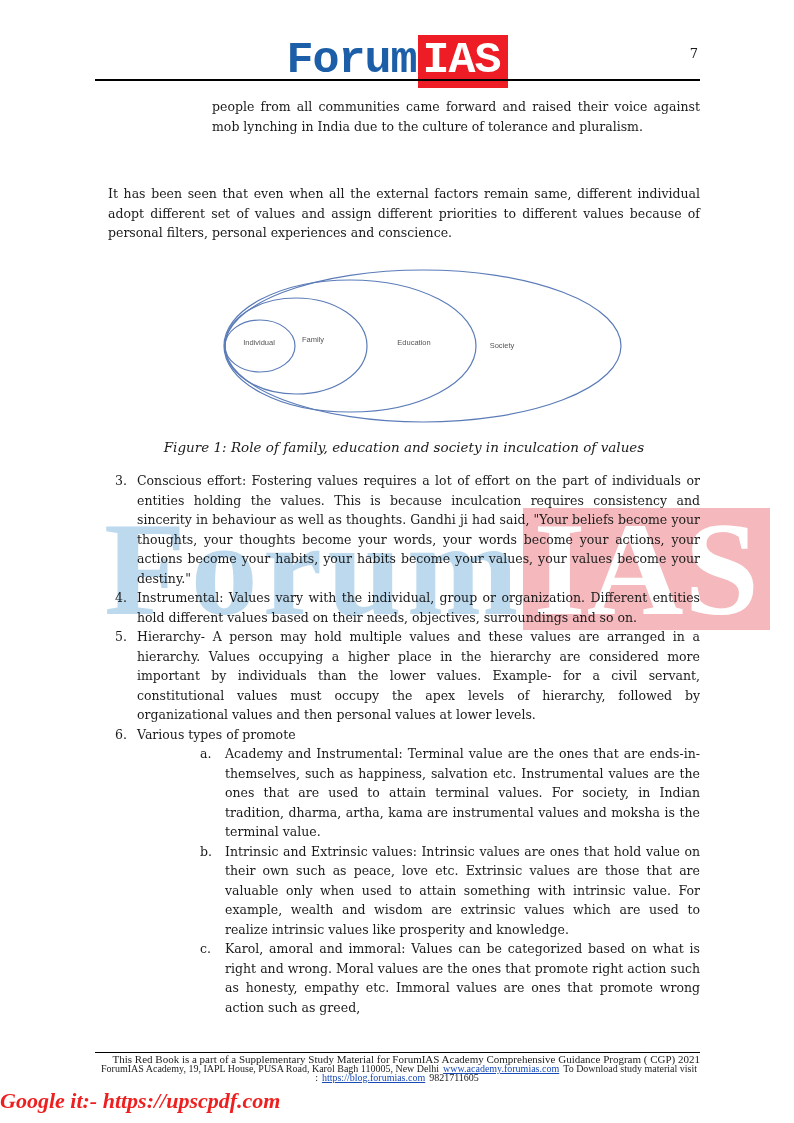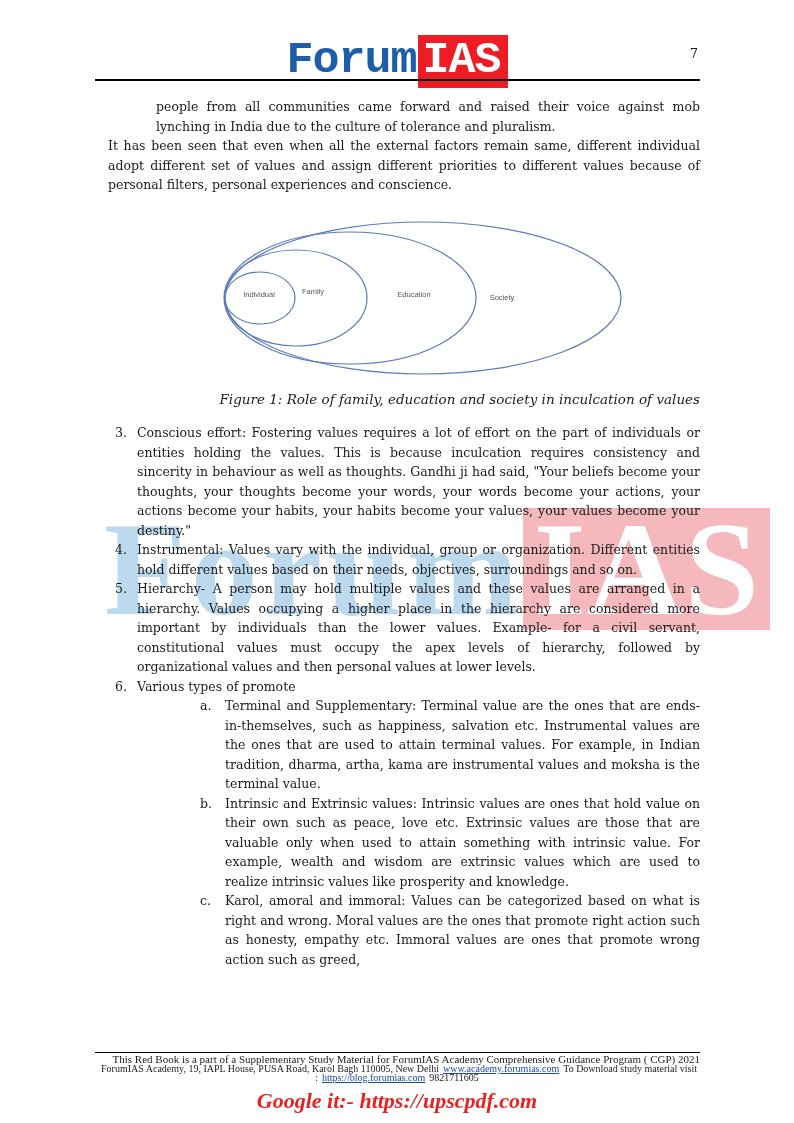--- a/index.html
+++ b/index.html
@@ -26,44 +26,44 @@
   .content{position:relative;z-index:1;}
   
   .logo{position:absolute;top:42px;left:0;right:0;text-align:center;
         font-family:Liberation Mono, monospace;font-weight:bold;font-size:45px;line-height:38px;}
   .logo-forum{color:var(--logo_blue);letter-spacing:-1px;}
   .logo-ias{background:var(--logo_red);color:#fff;padding:0 7px 2px 5px;margin-left:1px;letter-spacing:-1px;}
   .page-number{position:absolute;top:46px;right:96px;font-size:13px;}
   .header-rule{position:absolute;top:79px;left:95px;width:605px;height:1.5px;background:#000;}
   
   .main{position:absolute;top:97px;left:108px;width:592px;font-size:12.5px;line-height:19.5px;}
-  .hang{margin-left:48px;text-align:justify;}
-  .para{text-align:justify;}
+  .hang{margin-left:104px;text-align:justify;}
+  .para{text-align:justify;margin-top:48px;}
   
   .figure-wrap{margin:26px 0 14px 0;}
   .diagram{display:block;margin-left:72px;}
   .diagram text{font-family:"Liberation Sans",sans-serif;font-size:7.5px;fill:#555;}
-  .figcaption{text-align:right;margin-top:9px;font-size:13.5px;font-style:italic;}
+  .figcaption{text-align:center;margin-top:9px;font-size:13.5px;font-style:italic;}
   
   .main-list{margin-top:10px;}
   .li{position:relative;padding-left:29px;text-align:justify;}
   .li .num{position:absolute;left:7px;top:0;}
   .term{}
   .sub-list .sli{position:relative;padding-left:117px;text-align:justify;}
   .sli .letter{position:absolute;left:92px;top:0;}
   .sli p{text-align:justify;}
   
   .footer-rule{position:absolute;top:1052px;left:95px;width:605px;height:1px;background:#000;}
   .f1{position:absolute;top:1055px;left:95px;width:605px;text-align:right;
       font-family:"Liberation Serif",serif;font-size:11px;line-height:9px;color:#222;}
   .f2{position:absolute;top:1064px;left:88px;width:620px;text-align:center;
       font-family:"Liberation Serif",serif;font-size:10px;line-height:9px;color:#222;}
   .f2 span,.f2 a{margin:0 2px;}
   .flink{color:var(--link_blue);text-decoration:underline;cursor:pointer;}
-  .google{position:absolute;top:1088px;left:0;right:0;text-align:center;
+  .google{position:absolute;top:1088px;left:0;right:0;
       font-family:"Liberation Serif",serif;font-weight:bold;font-style:italic;
       font-size:22px;color:var(--google_red);}
 </style>
 </head>
 <body>
 
 <div class="page">
 
   <div class="watermark" aria-hidden="true">
     <span class="wm-forum">Forum</span>
@@ -111,21 +111,21 @@
           <span class="num">5.</span><span class="term">Hierarchy</span><span>- A person may hold multiple values and these values are arranged in a hierarchy. Values occupying a higher place in the hierarchy are considered more important by individuals than the lower values. Example- for a civil servant, constitutional values must occupy the apex levels of hierarchy, followed by organizational values and then personal values at lower levels.</span>
         </div>
 
         <div class="li">
           <span class="num">6.</span><span class="term">Various types of promote</span><span></span>
         </div>
 
         <div class="sub-list">
 
           <div class="sli">
-            <span class="letter">a.</span><span class="term">Terminal and Supplementary</span><span>: Terminal value are the ones that are ends-in-themselves, such as happiness, salvation etc. Instrumental values are the ones that are used to attain terminal values. For example, in Indian tradition, dharma, artha, kama are instrumental values and moksha is the terminal value.</span>
+            <span class="letter">a.</span><span class="term">Academy and Instrumental</span><span>: Terminal value are the ones that are ends-in-themselves, such as happiness, salvation etc. Instrumental values are the ones that are used to attain terminal values. For society, in Indian tradition, dharma, artha, kama are instrumental values and moksha is the terminal value.</span>
           </div>
 
           <div class="sli">
             <span class="letter">b.</span><span class="term">Intrinsic and Extrinsic values</span><span>: Intrinsic values are ones that hold value on their own such as peace, love etc. Extrinsic values are those that are valuable only when used to attain something with intrinsic value. For example, wealth and wisdom are extrinsic values which are used to realize intrinsic values like prosperity and knowledge.</span>
           </div>
 
           <div class="sli">
             <span class="letter">c.</span><span class="term">Karol, amoral and immoral</span><span>: Values can be categorized based on what is right and wrong. Moral values are the ones that promote right action such as honesty, empathy etc. Immoral values are ones that promote wrong action such as greed,</span>
           </div>
 

